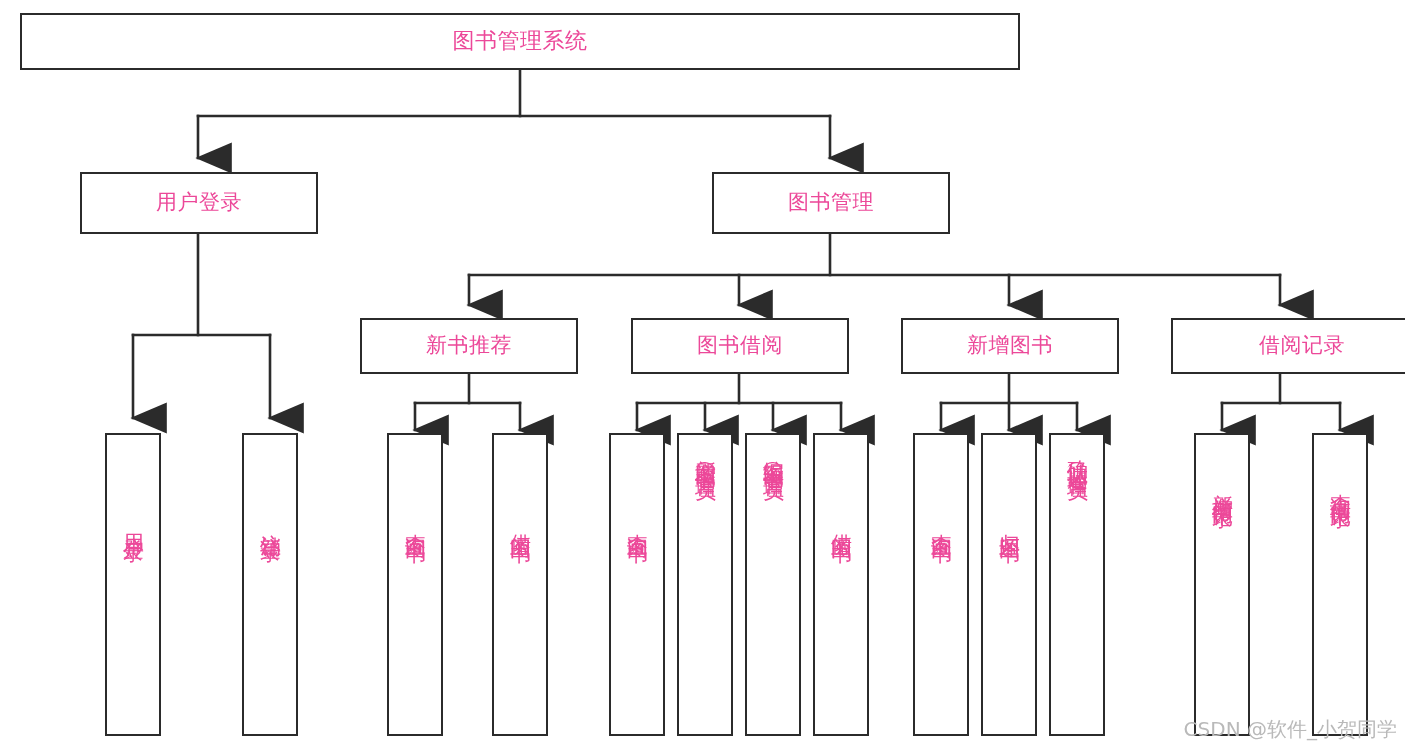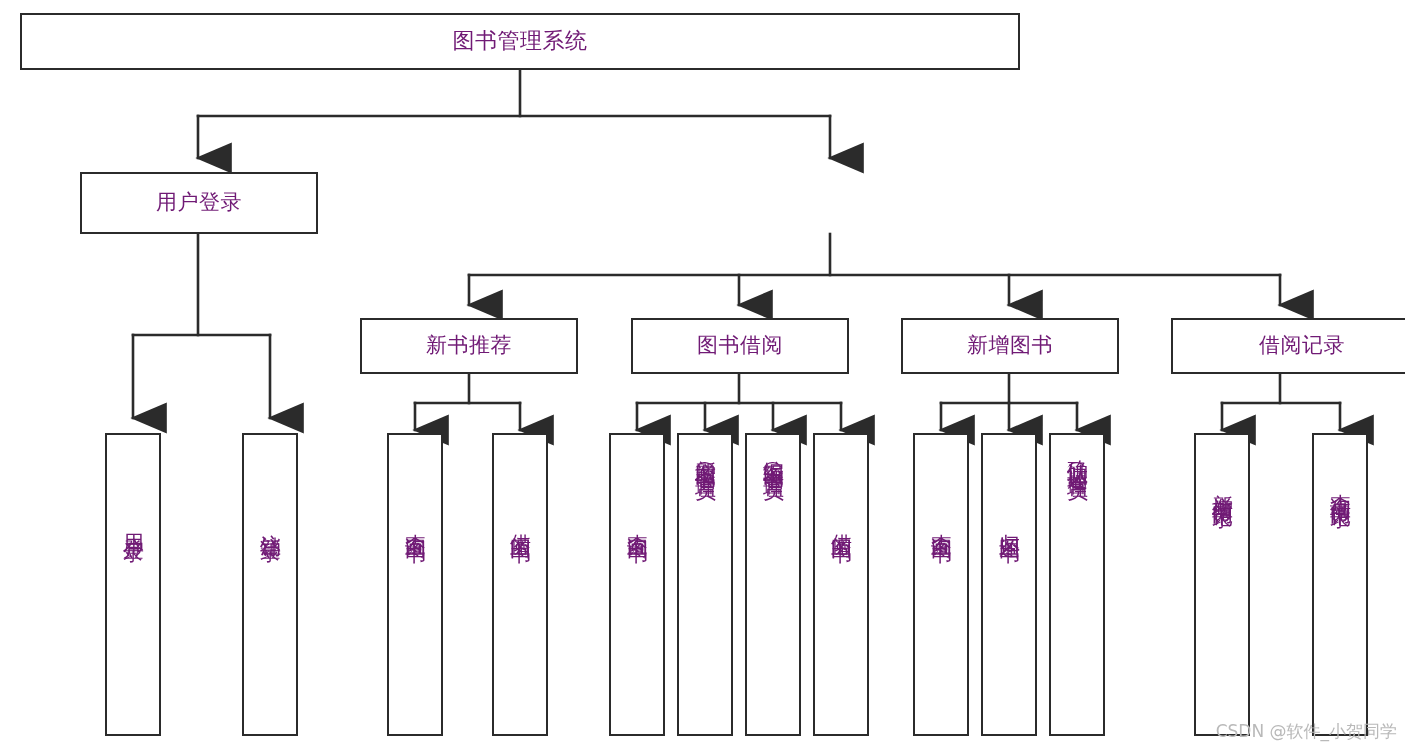--- a/index.html
+++ b/index.html
@@ -28,21 +28,21 @@
     position: absolute;
     box-sizing: border-box;
     background: #ffffff;
     border: 2px solid #2b2b2b;
     display: flex;
     align-items: center;
     justify-content: center;
     z-index: 3;
   }
   .node-label {
-    color: #701a75;
+    color: #ec4899;
     line-height: 1.12;
     text-align: center;
     white-space: pre;
   }
   .node.horizontal .node-label {
     font-size: 21px;
     letter-spacing: 0.5px;
   }
   .node.root .node-label {
     font-size: 22px;
@@ -56,21 +56,21 @@
     writing-mode: vertical-rl;
     text-orientation: upright;
     font-size: 21px;
     letter-spacing: 3px;
     line-height: 1;
   }
   .watermark {
     position: absolute;
     right: 8px;
     bottom: 4px;
-    font-size: 17px;
+    font-size: 20px;
     color: #b9b9b9;
     z-index: 5;
     white-space: pre;
   }
 </style>
 </head>
 <body>
 
 <div id="diagram-root">
 
@@ -128,20 +128,23 @@
   </svg>
 
   <div class="node root horizontal" style="left:20px; top:13px; width:1000px; height:57px;">
     <span class="node-label">图书管理系统</span>
   </div>
 
   <div class="node horizontal" style="left:80px; top:172px; width:238px; height:62px;">
     <span class="node-label">用户登录</span>
   </div>
 
+  <div class="node horizontal" style="left:712px; top:172px; width:238px; height:62px;">
+    <span class="node-label">图书管理</span>
+  </div>
 
   <div class="node horizontal" style="left:631px; top:318px; width:218px; height:56px;">
     <span class="node-label">图书借阅</span>
   </div>
 
   <div class="node horizontal" style="left:360px; top:318px; width:218px; height:56px;">
     <span class="node-label">新书推荐</span>
   </div>
 
   <div class="node horizontal" style="left:901px; top:318px; width:218px; height:56px;">

